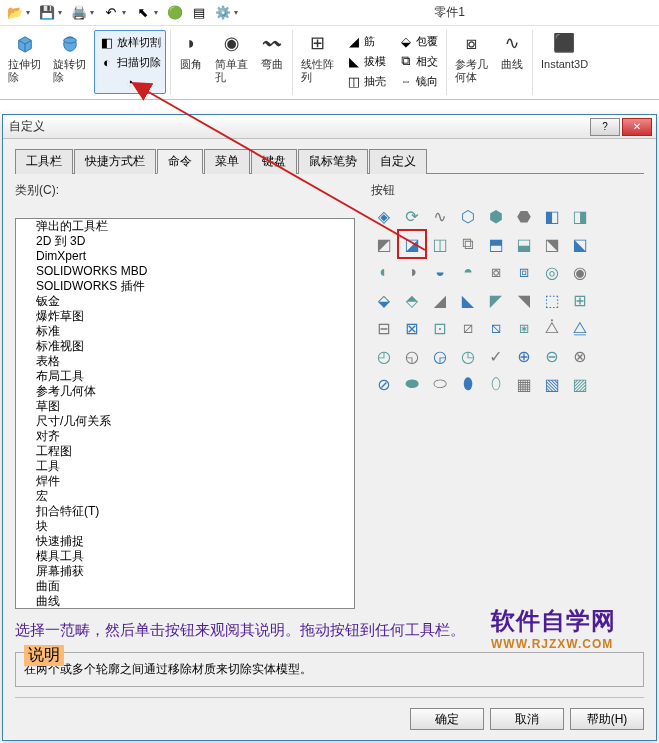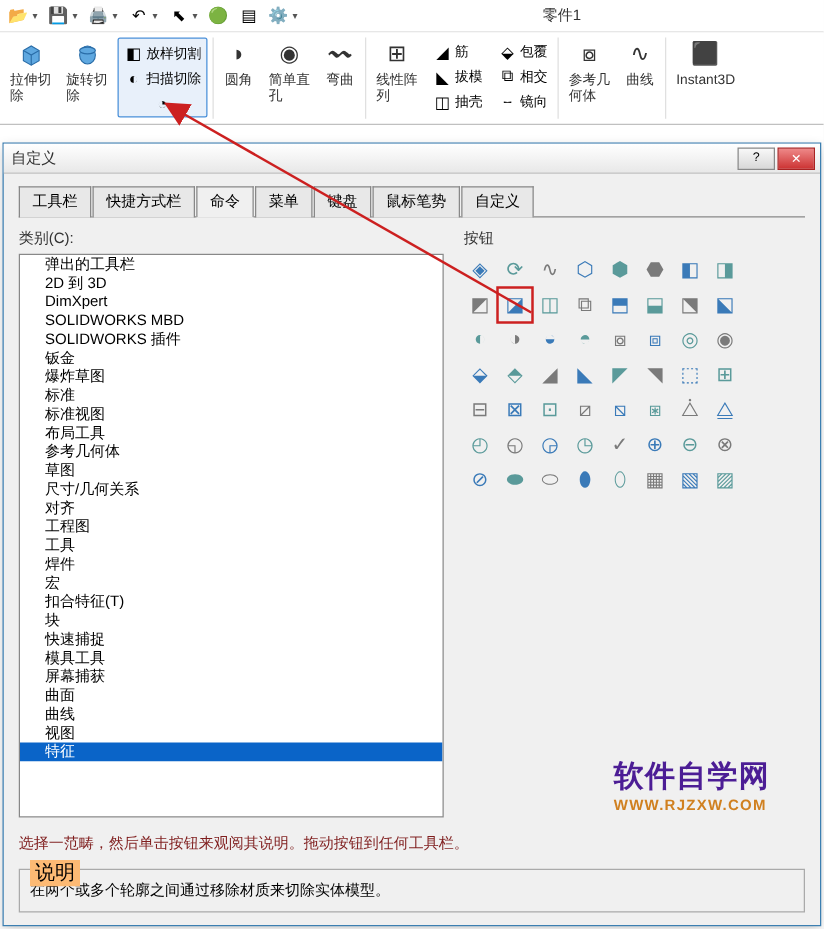--- a/index.html
+++ b/index.html
@@ -33,36 +33,36 @@
 .winbtn.close { background: linear-gradient(#e88,#c33); color: #fff; border-color: #a22; }
 
 .dlg-body { padding: 10px 12px; height: calc(100% - 24px); display: flex; flex-direction: column; }
 
 
 .tabs { display: flex; border-bottom: 1px solid #888; margin-bottom: 8px; }
 .tab { font-size: 12px; padding: 3px 10px; border: 1px solid #888; border-bottom: none; background: #e8e8e8; margin-right: 1px; margin-bottom: -1px; cursor: pointer; }
 .tab.active { background: #f0f0f0; border-bottom: 1px solid #f0f0f0; }
 
 .content-row { display: flex; gap: 16px; flex: 1; min-height: 0; }
-.col-left { flex: 0 0 340px; display: flex; flex-direction: column; }
+.col-left { flex: 0 0 340px; display: flex; flex-direction: column; gap: 15px; }
 .col-right { flex: 1; display: flex; flex-direction: column; }
 .label { font-size: 12px; margin-bottom: 4px; color: #333; }
 
 .listbox { flex: 1; border: 1px solid #888; background: #fff; overflow-y: auto; font-size: 12px; }
 .listbox::-webkit-scrollbar { width: 17px; }
 .listbox::-webkit-scrollbar-track { background: #f0f0f0; border-left: 1px solid #ccc; }
 .listbox::-webkit-scrollbar-thumb { background: #c8c8c8; border: 1px solid #999; }
 .list-item { padding: 0 20px; line-height: 15px; cursor: pointer; white-space: nowrap; }
 .list-item.selected { background: #0a64c8; color: #fff; }
 
 .button-grid { display: grid; grid-template-columns: repeat(8, 26px); gap: 2px 2px; }
 .icon-btn { width: 26px; height: 26px; display: flex; align-items: center; justify-content: center; font-size: 16px; cursor: pointer; border: 1px solid transparent; }
 .icon-btn.marked { outline: 2px solid #cc2020; }
 
-.hint { font-size: 12px; color: #7f1d1d; margin: 12px 0 8px 0; }
+.hint { font-size: 15px; color: #4c1d95; margin: 12px 0 8px 0; }
 .groupbox { border: 1px solid #aaa; padding: 8px; font-size: 12px; position: relative; margin-top: 4px; }
 .groupbox-title { position: absolute; top: -8px; left: 8px; background: #fdba74; padding: 0 4px; font-size: 16px; }
 
 .dlg-buttons { display: flex; justify-content: flex-end; gap: 6px; padding: 10px 0 0 0; border-top: 1px solid #c0c0c0; margin-top: 10px; }
 .dlg-btn { min-width: 74px; height: 22px; font-size: 12px; border: 1px solid #888; background: linear-gradient(#fdfdfd,#e0e0e0); cursor: pointer; }
 
 .watermark { position: absolute; right: 40px; top: 490px; font-weight: bold; pointer-events: none; text-align: left; }
 .wm1 { font-size: 24px; color: #4c1d95; letter-spacing: 1px; }
 .wm2 { font-size: 12px; color: #d08020; font-weight: bold; letter-spacing: 1px; }
 
@@ -235,20 +235,21 @@
         <div class="listbox" id="categories-list">
             <div class="list-item">弹出的工具栏</div>
             <div class="list-item">2D 到 3D</div>
             <div class="list-item">DimXpert</div>
             <div class="list-item">SOLIDWORKS MBD</div>
             <div class="list-item">SOLIDWORKS 插件</div>
             <div class="list-item">钣金</div>
             <div class="list-item">爆炸草图</div>
             <div class="list-item">标准</div>
             <div class="list-item">标准视图</div>
+            <div class="list-item">表格</div>
             <div class="list-item">布局工具</div>
             <div class="list-item">参考几何体</div>
             <div class="list-item">草图</div>
             <div class="list-item">尺寸/几何关系</div>
             <div class="list-item">对齐</div>
             <div class="list-item">工程图</div>
             <div class="list-item">工具</div>
             <div class="list-item">焊件</div>
             <div class="list-item">宏</div>
             <div class="list-item">扣合特征(T)</div>
@@ -328,14 +329,19 @@
         </div>
       </div>
     </div>
 
     <div class="hint">选择一范畴，然后单击按钮来观阅其说明。拖动按钮到任何工具栏。</div>
     <div class="groupbox">
       <span class="groupbox-title">说明</span>
       <div>在两个或多个轮廓之间通过移除材质来切除实体模型。</div>
     </div>
 
+    <div class="dlg-buttons">
+      <button class="dlg-btn">确定</button>
+      <button class="dlg-btn">取消</button>
+      <button class="dlg-btn">帮助(H)</button>
+    </div>
   </div>
 </div>
 
 </body></html>

